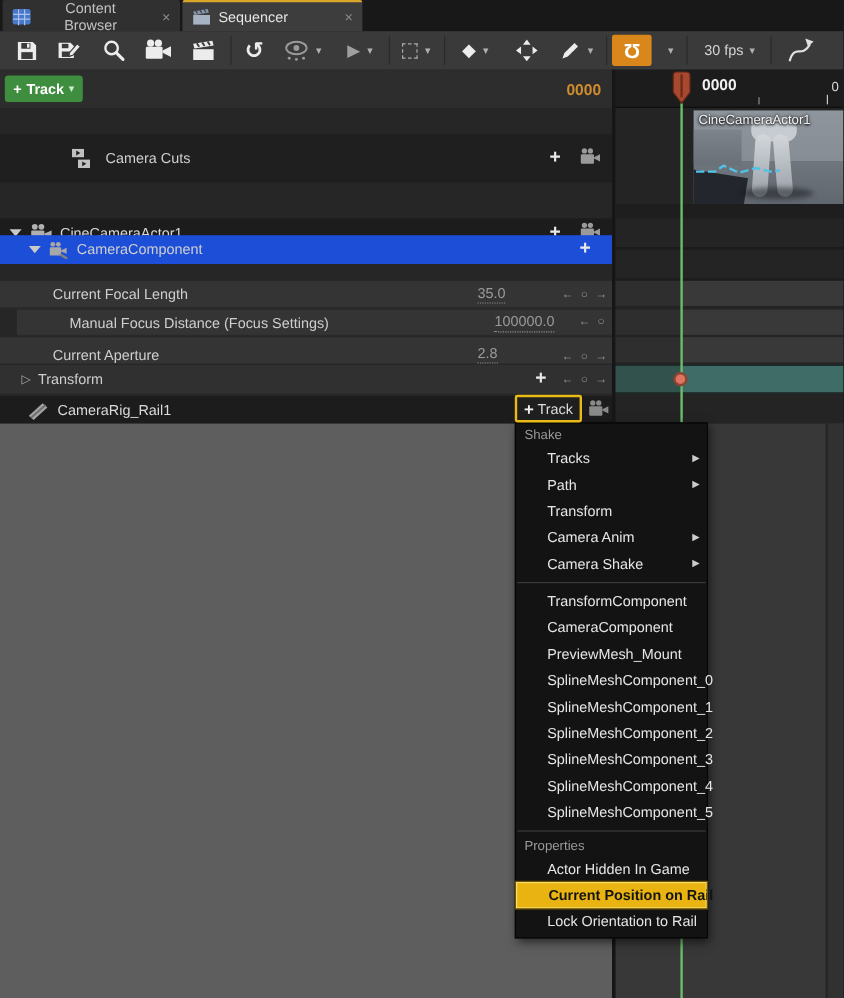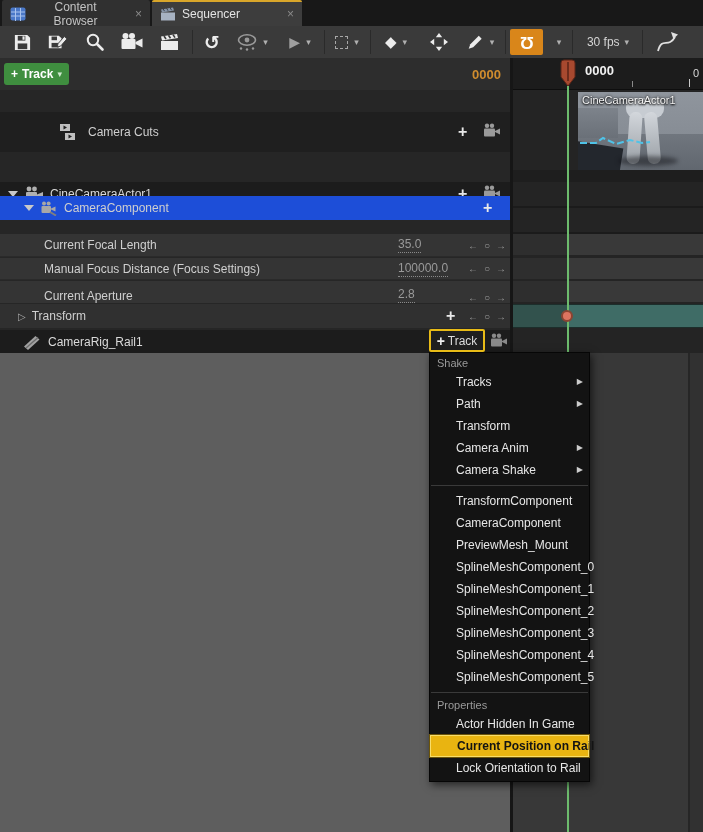--- a/index.html
+++ b/index.html
@@ -298,21 +298,21 @@
 
   <div class="row" style="top:234px;height:23px;background:#343434;border-bottom:1px solid #2a2a2a;">
     <span style="margin-left:44px;text-align:right;">Current Focal Length</span>
     <span class="propval">35.0</span>
     <span class="keynav">
       <span>←</span>
       <span>○</span>
       <span>→</span>
     </span>
   </div>
-  <div class="row" style="top:258px;height:22px;background:#343434;border-bottom:1px solid #2a2a2a;">
+  <div class="row" style="top:258px;height:22px;background:#343434;border-bottom:1px solid #2a2a2a;margin-left:14px;">
     <span style="margin-left:44px;">Manual Focus Distance (Focus Settings)</span>
     <span class="propval">100000.0</span>
     <span class="keynav">
       <span>←</span>
       <span>○</span>
       <span>→</span>
     </span>
   </div>
   <div class="row" style="top:281px;height:22px;background:#343434;align-items:flex-end;">
     <span style="margin-left:44px;">Current Aperture</span>

